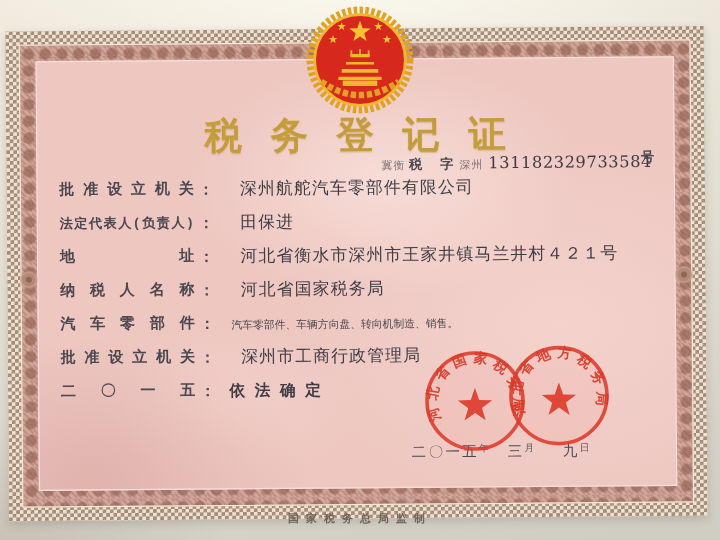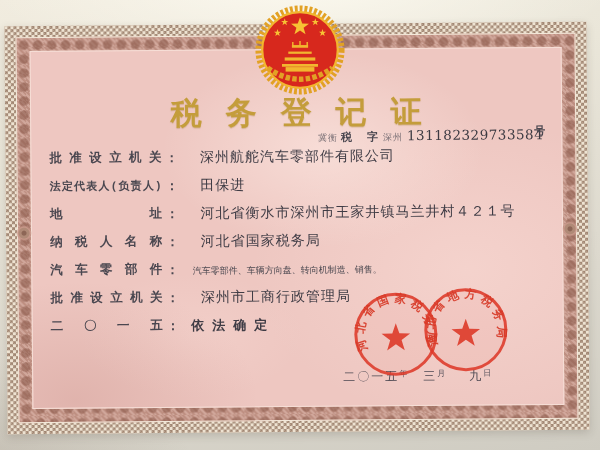--- a/index.html
+++ b/index.html
@@ -198,14 +198,15 @@
         <path d="M37,53 h26" stroke-width="2.5"></path>
         <path d="M33,60 h34" stroke-width="3.5"></path>
         <path d="M30,67 h40" stroke-width="3"></path>
         <path d="M42,46 v-5 M50,46 v-6 M58,46 v-5" stroke-width="1.6"></path>
       </g>
       <rect x="34" y="69" width="32" height="5" fill="#f2b62f"></rect>
       <path d="M14,70 Q50,95 86,70" fill="none" stroke="#e2a125" stroke-width="6" stroke-dasharray="5 2.5"></path>
     </svg>
   </div>
 
+  <div class="footer">国家税务总局监制</div>
 
 </div>
 
 </body></html>

